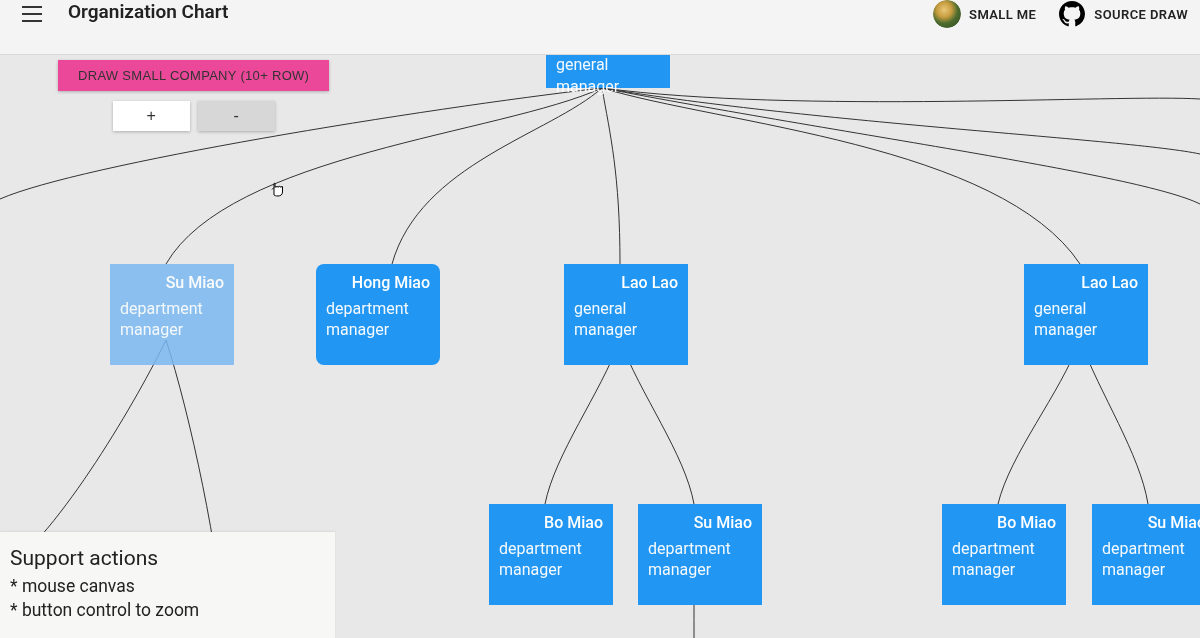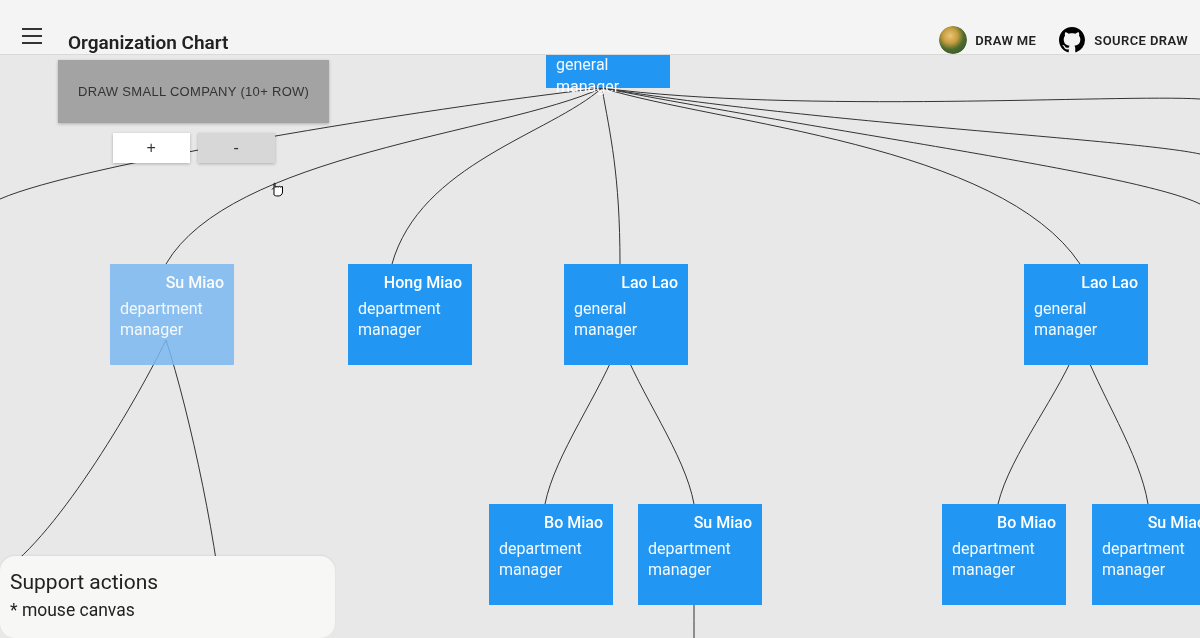--- a/index.html
+++ b/index.html
@@ -15,21 +15,21 @@
   
   .header {
     position: absolute;
     top: 0;
     left: 0;
     right: 0;
     height: 54px;
     background: #f4f4f4;
     border-bottom: 1px solid #d9d9d9;
     display: flex;
-    align-items: flex-end;
+    align-items: flex-start;
     padding: 0 12px 0 16px;
     z-index: 20;
   }
   .menu-btn {
     width: 32px;
     height: 32px;
     display: flex;
     align-items: center;
     justify-content: center;
     cursor: pointer;
@@ -73,24 +73,24 @@
   .gh-svg { fill: #000; }
 
   
   .toolbar {
     position: absolute;
     top: 60px;
     left: 58px;
     z-index: 15;
   }
   .draw-btn {
-    background: #a3a3a3;
+    background: #ec4899;
     border: none;
     box-shadow: 0 1px 3px rgba(0,0,0,0.25);
-    padding: 24px 20px;
+    padding: 8px 20px;
     font-size: 13px;
     letter-spacing: 0.3px;
     color: #333;
     cursor: pointer;
     display: block;
   }
   .zoom-row {
     margin-top: 10px;
     display: flex;
     gap: 8px;
@@ -163,21 +163,20 @@
     left: 0;
     bottom: 0;
     width: 335px;
     background: #f7f7f5;
     padding: 14px 10px 18px 10px;
     font-size: 18px;
     color: #222;
     z-index: 15;
     box-shadow: 0 -1px 2px rgba(0,0,0,0.06);
     box-sizing: border-box;
-    border-radius: 15px;
   }
   .help .hp-title { font-size: 21px; margin-bottom: 6px; }
   .help .hp-line { margin-top: 4px; font-size: 17.5px; }
 </style>
 </head>
 <body>
 
 <div class="header">
   <div class="menu-btn">
     <span>
@@ -185,21 +184,21 @@
           <path d="M0 1h20M0 8h20M0 15h20" stroke="#333" stroke-width="2"></path>
         </svg>
     </span>
   </div>
   <div class="title">Organization Chart</div>
   <div class="spacer"></div>
   <div class="nav-item">
     <span class="icon">
         <span class="avatar-img"></span>
       </span>
-    <span class="label">DRAW ME</span>
+    <span class="label">SMALL ME</span>
   </div>
   <div class="nav-item">
     <span class="icon">
       <svg class="gh-svg" width="26" height="26" viewBox="0 0 16 16">
           <path d="M8 0C3.58 0 0 3.58 0 8c0 3.54 2.29 6.53 5.47 7.59.4.07.55-.17.55-.38 0-.19-.01-.82-.01-1.49-2.01.37-2.53-.49-2.69-.94-.09-.23-.48-.94-.82-1.13-.28-.15-.68-.52-.01-.53.63-.01 1.08.58 1.23.82.72 1.21 1.87.87 2.33.66.07-.52.28-.87.51-1.07-1.78-.2-3.64-.89-3.64-3.95 0-.87.31-1.59.82-2.15-.08-.2-.36-1.02.08-2.12 0 0 .67-.21 2.2.82.64-.18 1.32-.27 2-.27.68 0 1.36.09 2 .27 1.53-1.04 2.2-.82 2.2-.82.44 1.1.16 1.92.08 2.12.51.56.82 1.27.82 2.15 0 3.07-1.87 3.75-3.65 3.95.29.25.54.73.54 1.48 0 1.07-.01 1.93-.01 2.2 0 .21.15.46.55.38A8.013 8.013 0 0016 8c0-4.42-3.58-8-8-8z"></path>
         </svg>
     </span>
     <span class="label">SOURCE DRAW</span>
   </div>
 </div>
@@ -235,21 +234,21 @@
 
   <div class="node root" style="left:546px; top:-8px; height:42px;">
     <div class="role">general manager</div>
   </div>
 
   <div class="node faded" style="left:110px; top:210px;">
     <div class="name">Su Miao</div>
     <div class="role">department manager</div>
   </div>
 
-  <div class="node" style="left:348px; top:210px;">
+  <div class="node" style="left:316px; top:210px;border-radius:8px;">
     <div class="name">Hong Miao</div>
     <div class="role">department manager</div>
   </div>
 
   <div class="node" style="left:564px; top:210px;">
     <div class="name">Lao Lao</div>
     <div class="role">general manager</div>
   </div>
 
   <div class="node" style="left:1024px; top:210px;">
@@ -289,13 +288,14 @@
     <svg width="18" height="20" viewBox="0 0 18 20">
       <path d="M6 17 L6 6 C6 5 7 5 7 6 L7 9 L8.5 9 C8.5 8 9.5 8 9.5 9 L11 9 C11 8 12 8 12 9 L13.5 9 C13.5 8 14.5 8 14.5 9 L14.5 14 C14.5 17 12 18 10 18 C8 18 6.5 17.5 6 17 Z" fill="#fff" stroke="#000" stroke-width="1"></path>
       <path d="M6 9.5 L4 11.5" stroke="#000" stroke-width="1"></path>
     </svg>
   </div>
 </div>
 
 <div class="help">
   <div class="hp-title">Support actions</div>
   <div class="hp-line">* mouse canvas</div>
+  <div class="hp-line">* button control to zoom</div>
 </div>
 
 </body></html>

